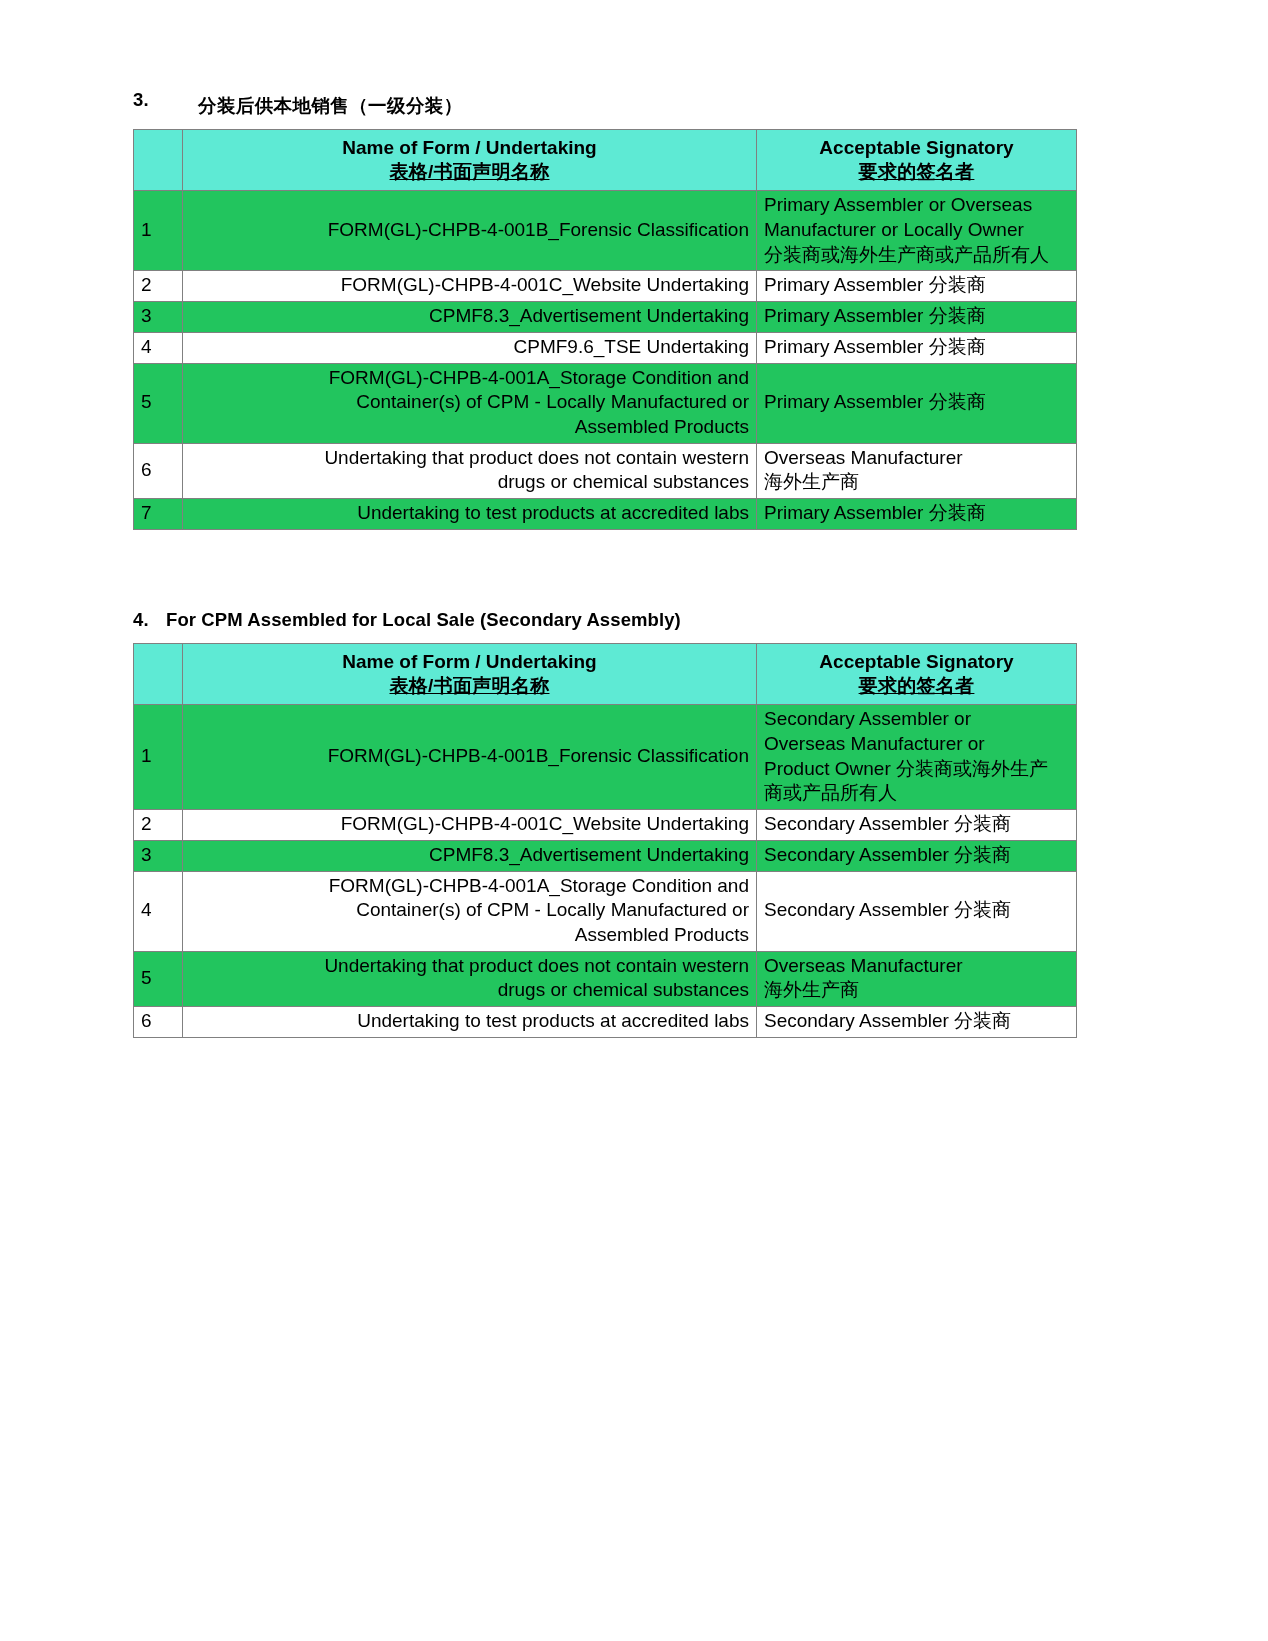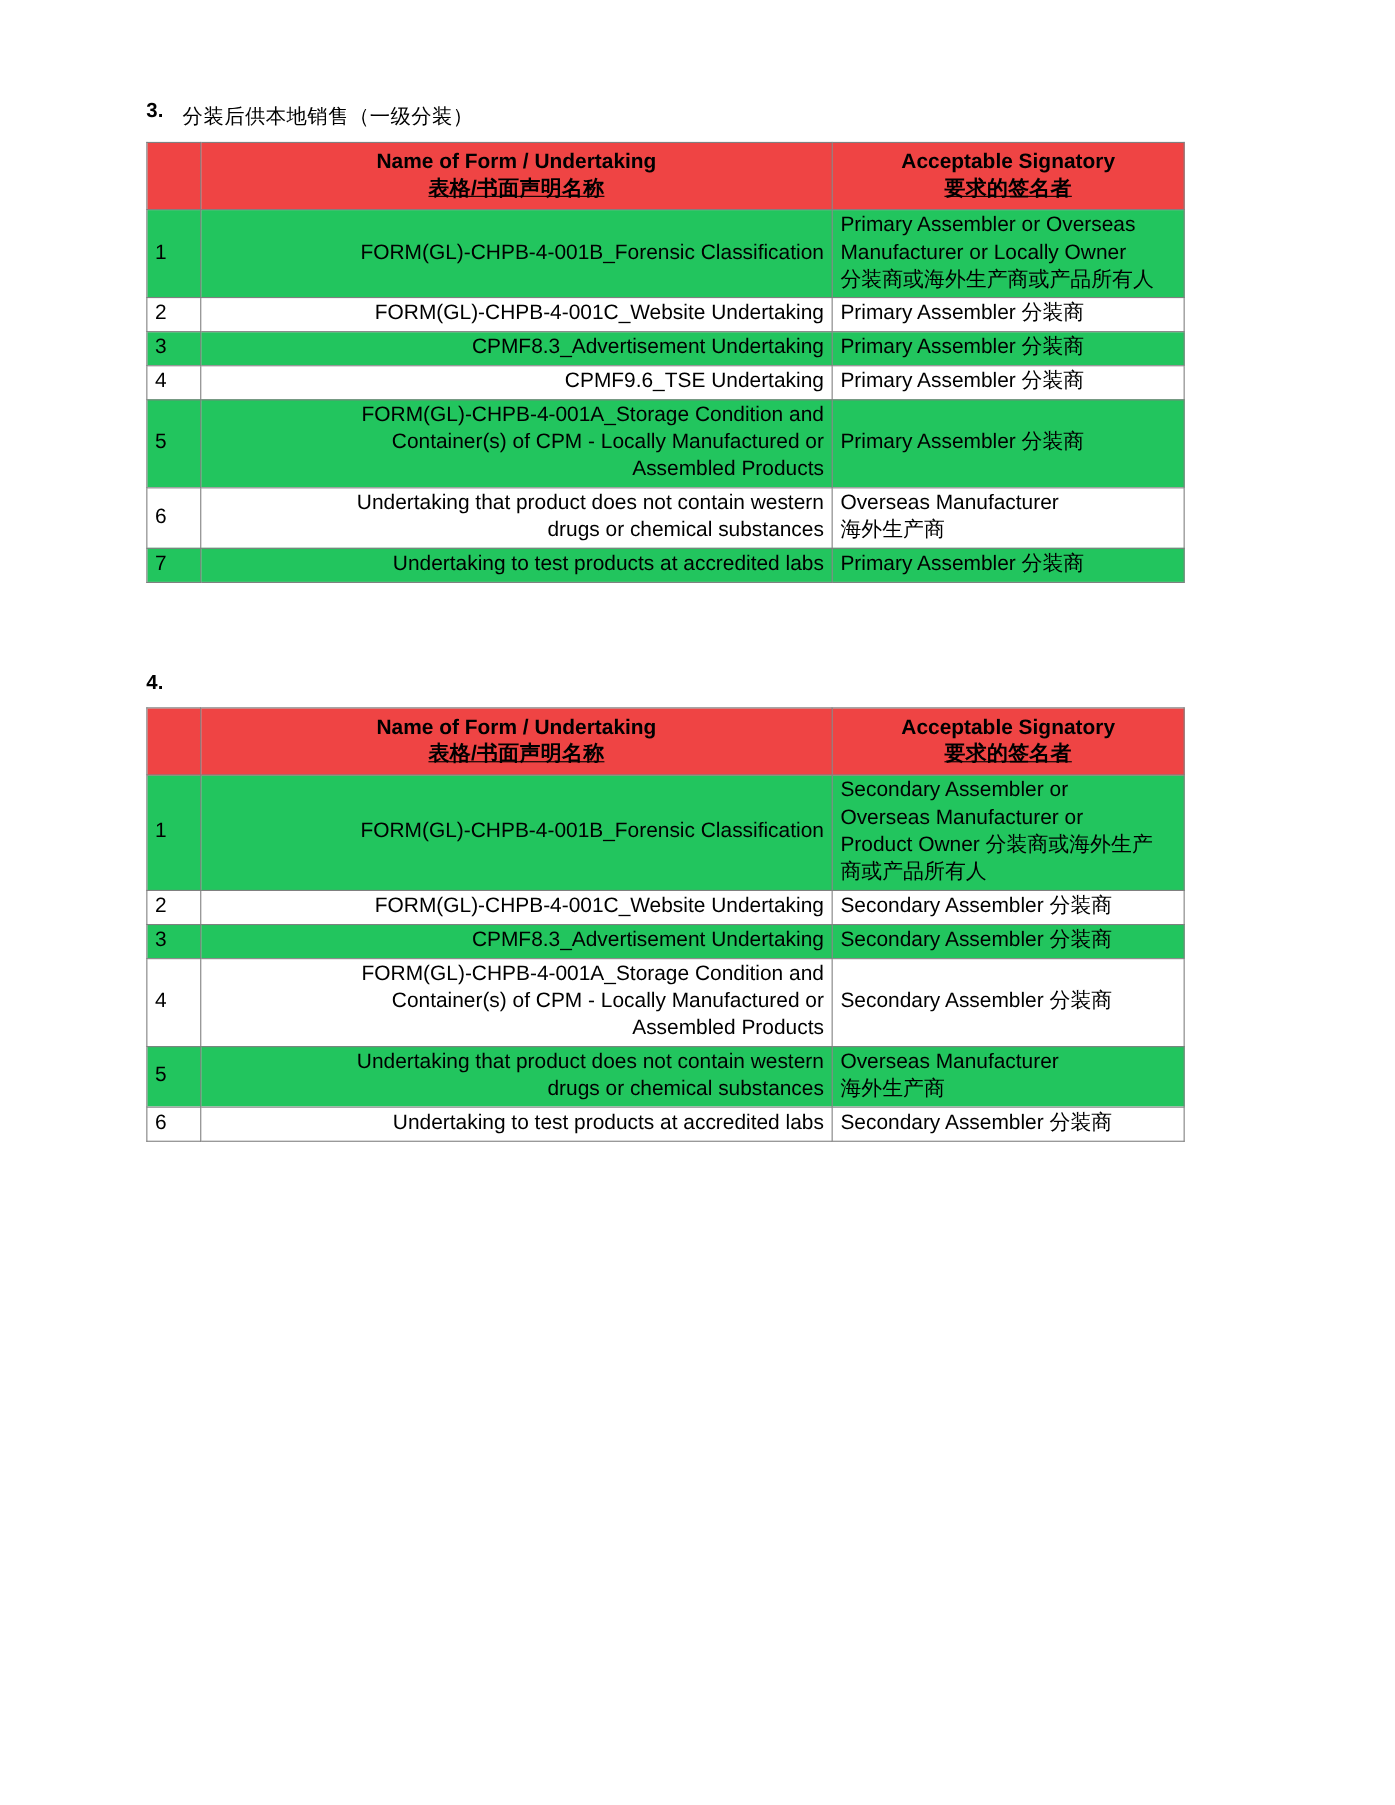--- a/index.html
+++ b/index.html
@@ -44,25 +44,26 @@
   }
   .section-titles {
     flex: 1 1 auto;
   }
   .section-title-en {
     font-weight: bold;
     font-size: 18.5px;
     white-space: nowrap;
   }
   .section-title-zh {
-    font-weight: normal;
+    font-weight: bold;
     font-size: 18.5px;
     margin-top: 6px;
     letter-spacing: 0.4px;
     white-space: nowrap;
+    margin-left: 32px;
   }
 
   
   table.form-table {
     border-collapse: collapse;
     table-layout: fixed;
     width: 943px;
     margin-top: 11px;
     border: 1.5px solid #808080;
   }
@@ -80,21 +81,21 @@
     font-weight: normal;
     color: #000000;
   }
 
   table.form-table thead th {
     text-align: center;
     font-weight: bold;
     font-size: 19px;
     height: 52px;
     padding: 4px 6px;
-    background: #ef4444;
+    background: #5eead4;
   }
   .th-line2 {
     display: block;
     font-weight: bold;
     letter-spacing: 0.3px;
     text-decoration: underline;
   }
 
   td.num {
     text-align: left;
@@ -200,20 +201,21 @@
             </td>
           </tr>
         </tbody>
     </table>
   </div>
 
   <div class="section" id="section-1" style="top:608px;">
     <div class="section-heading">
       <div class="section-number">4.</div>
       <div class="section-titles">
+        <div class="section-title-en">For CPM Assembled for Local Sale (Secondary Assembly)</div>
       </div>
     </div>
     <table class="form-table">
       <colgroup>
           <col class="c-num">
           <col class="c-name">
           <col class="c-sign">
         </colgroup>
       <thead>
         <tr>

